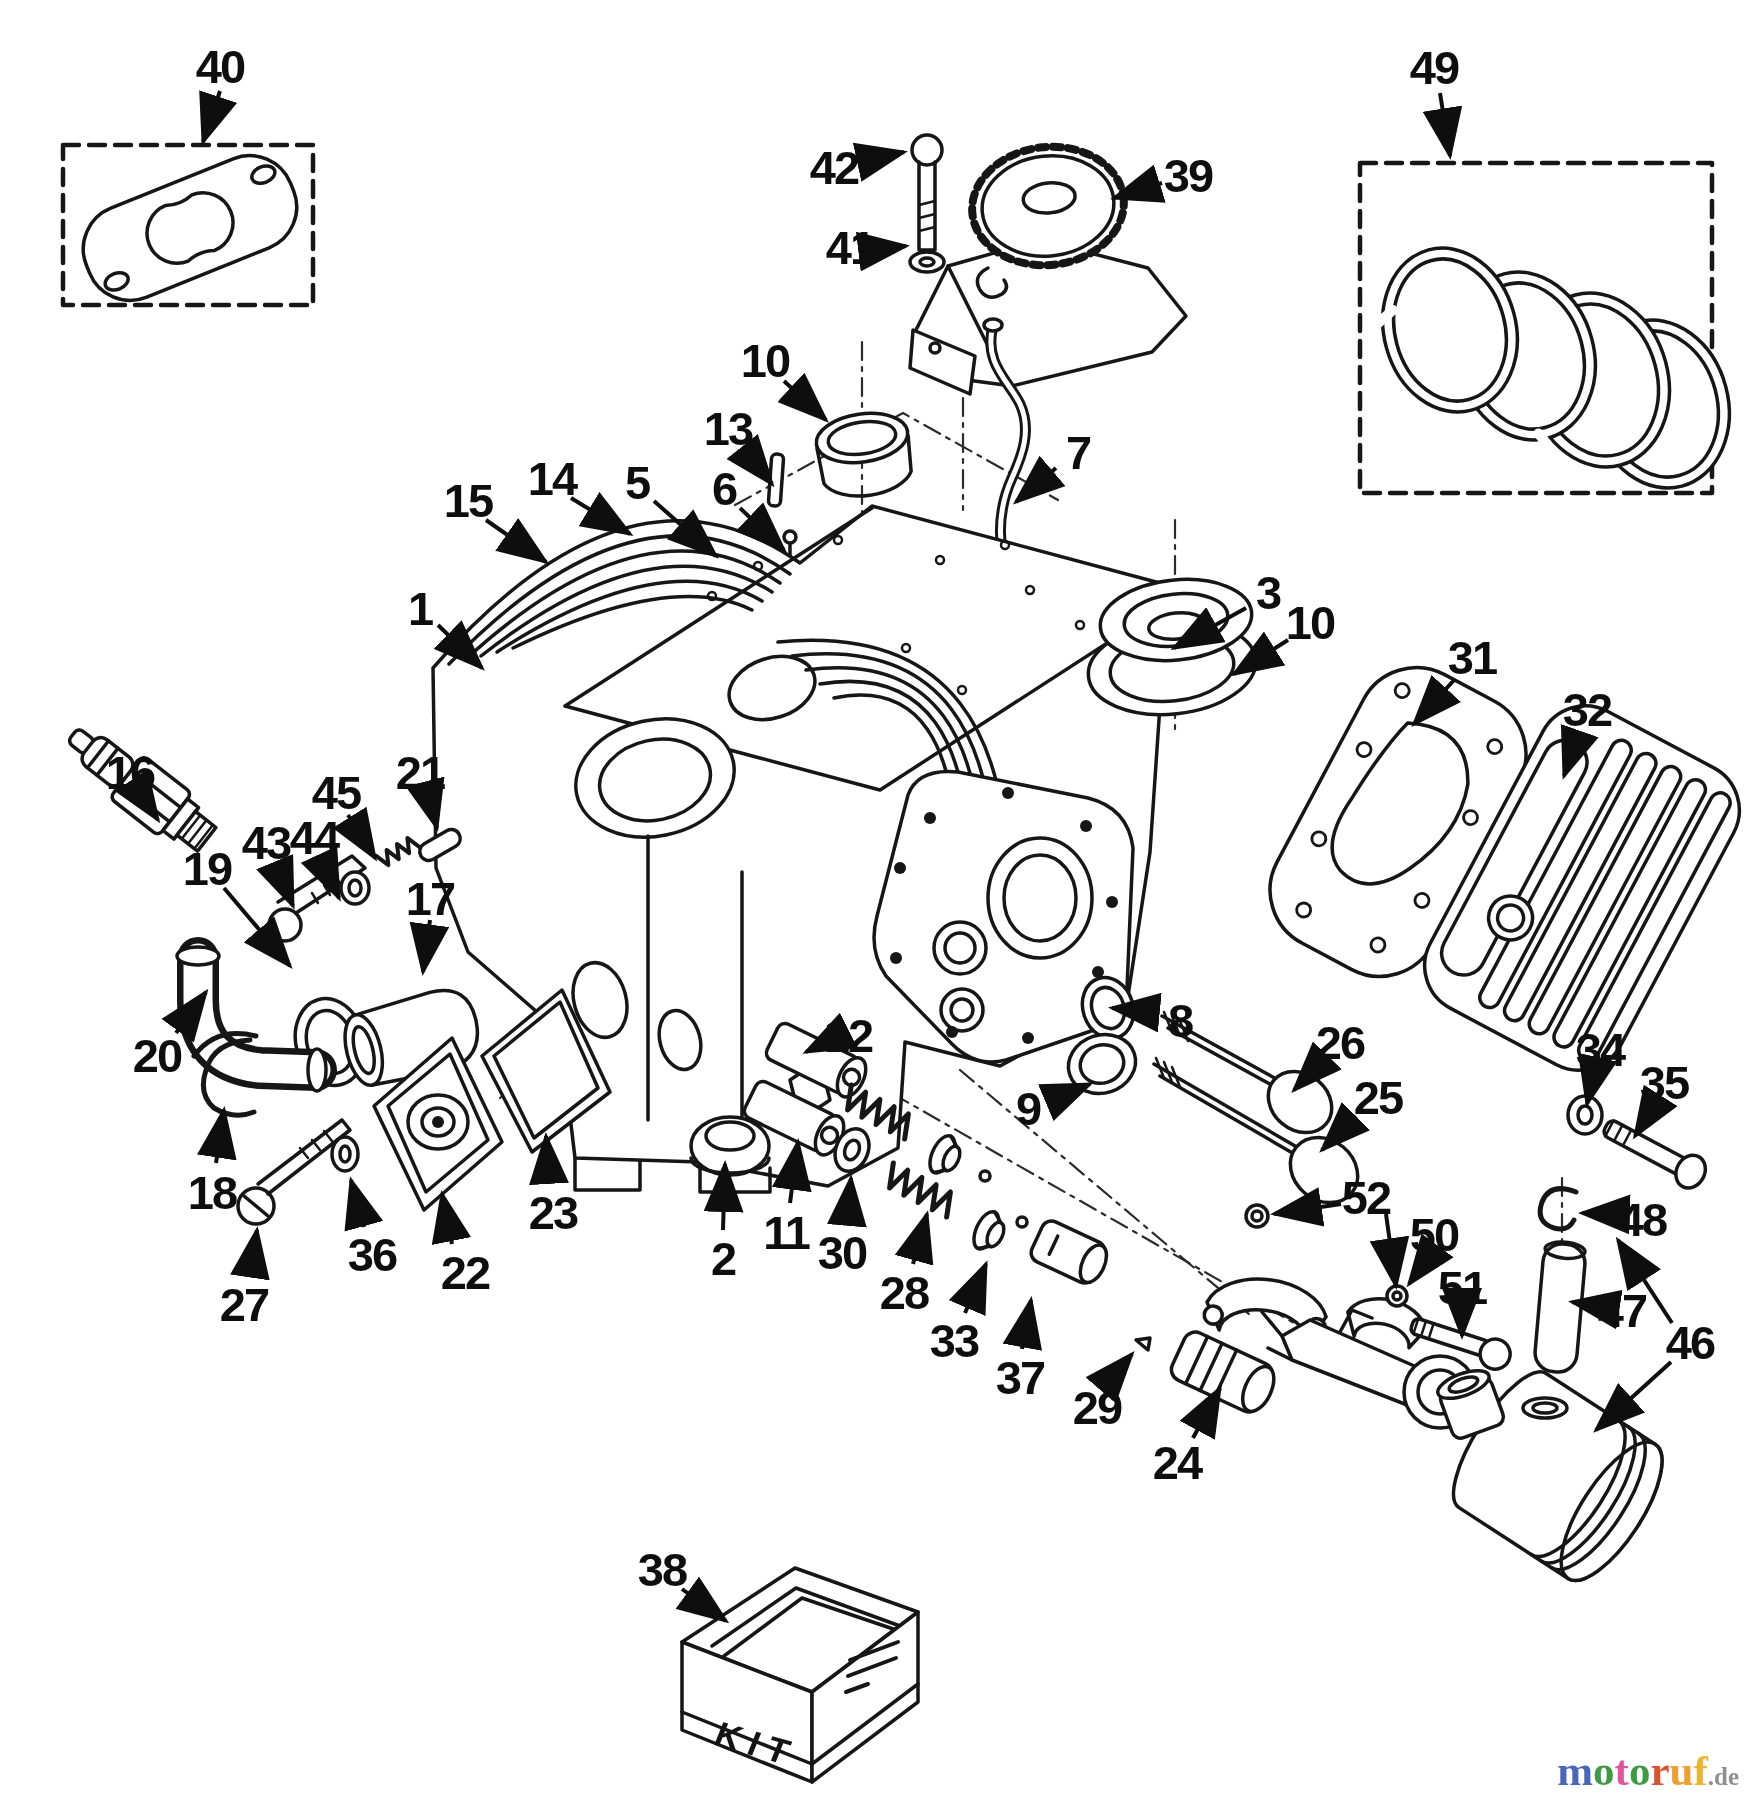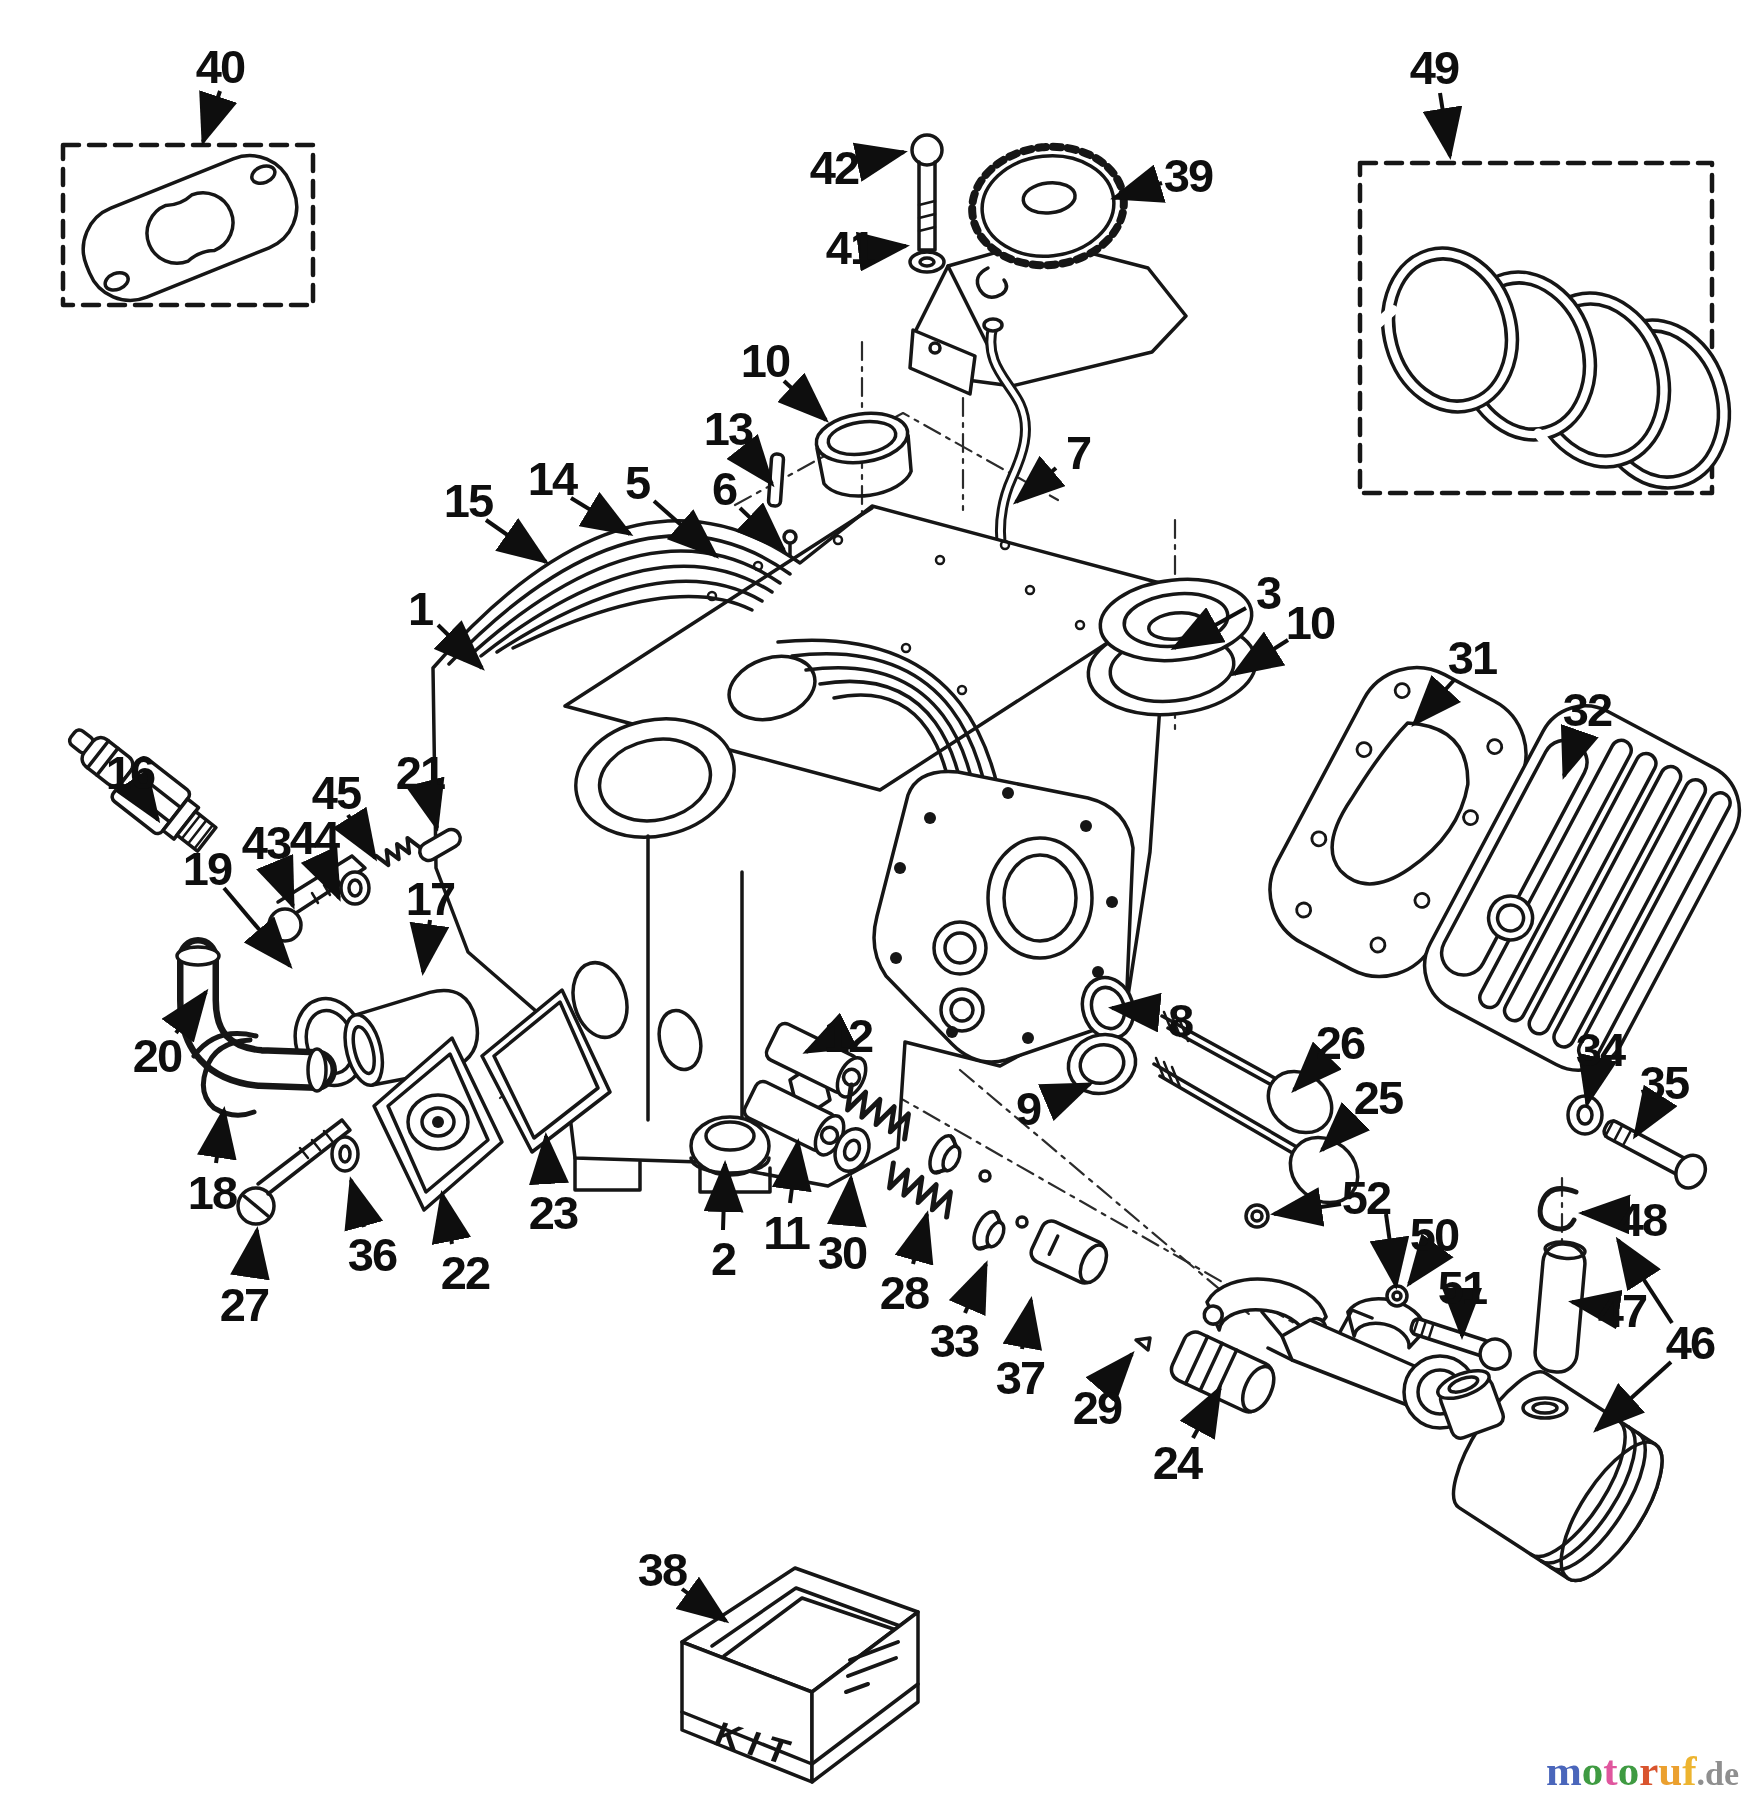--- a/index.html
+++ b/index.html
@@ -3,21 +3,21 @@
 <meta charset="utf-8">
 <style>
   html,body{margin:0;padding:0;background:#e8e8e8;}
   .stage{position:relative;width:1747px;height:1800px;background:#ffffff;overflow:hidden;
          font-family:"Liberation Sans",sans-serif;}
   svg{position:absolute;left:0;top:0;}
   .callout-num{font-family:"Liberation Sans",sans-serif;font-weight:bold;font-size:47px;
                fill:#0e0e0e;letter-spacing:-2px;}
   #watermark{position:absolute;right:8px;bottom:8px;font-family:"Liberation Serif",serif;
              font-weight:bold;font-size:43px;line-height:1;user-select:none;}
-  #watermark .suffix{font-size:34px;font-weight:bold;}
+  #watermark .suffix{font-size:25px;font-weight:bold;}
   .kit-label{font-family:"Liberation Sans",sans-serif;font-weight:bold;font-size:35px;
              letter-spacing:9px;fill:#141414;}
 </style>
 </head>
 <body>
 
 <div class="stage">
 <svg id="diagram" width="1747" height="1800" viewBox="0 0 1747 1800">
   <defs>
     <marker id="ah" markerWidth="14" markerHeight="10" refX="12" refY="5" orient="auto">

